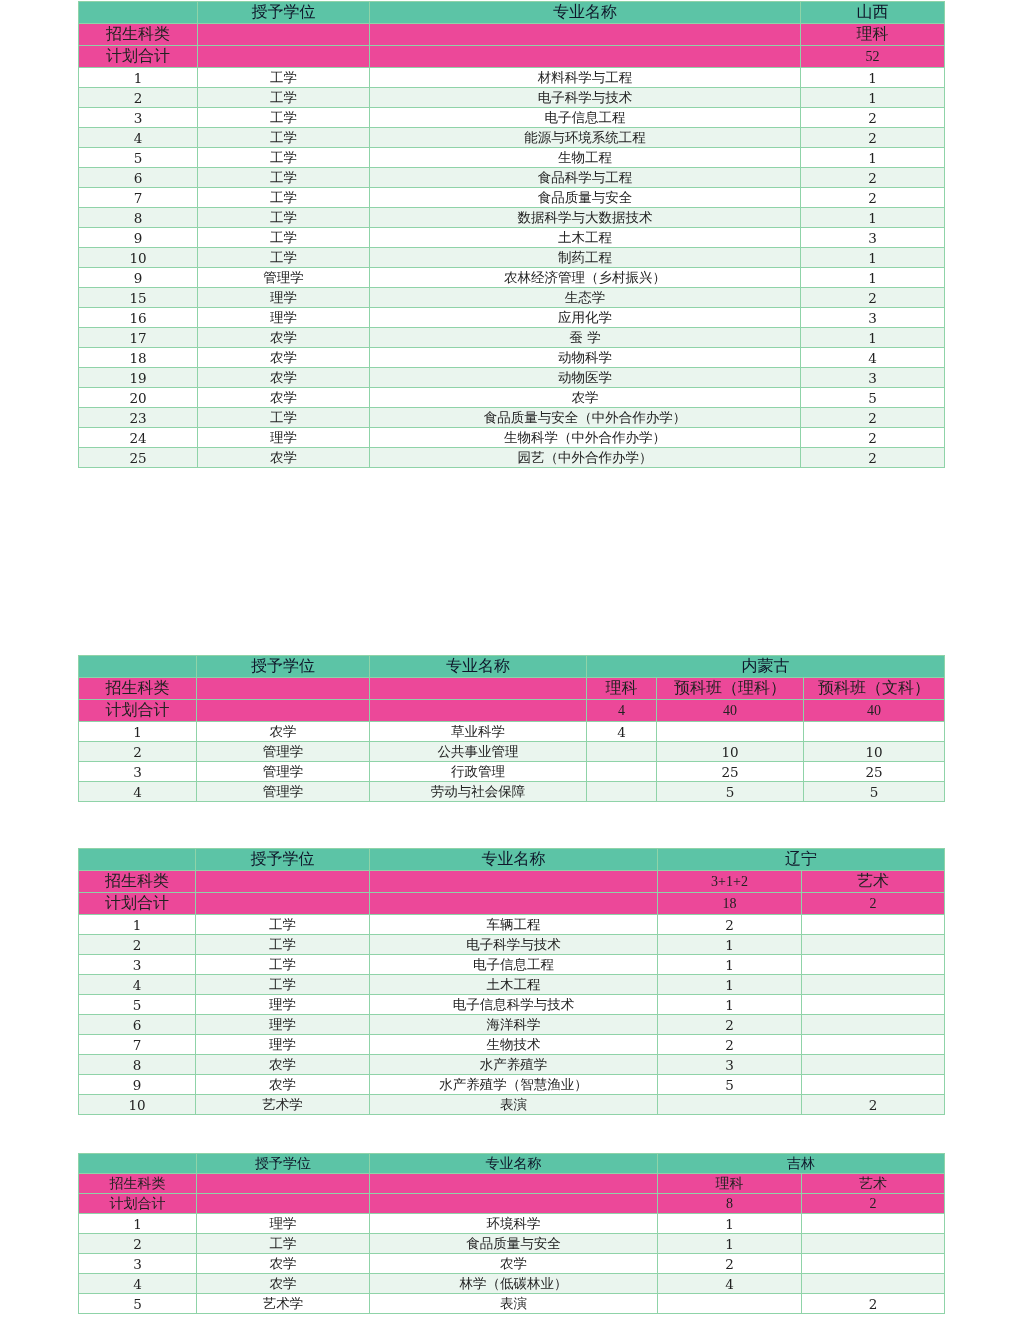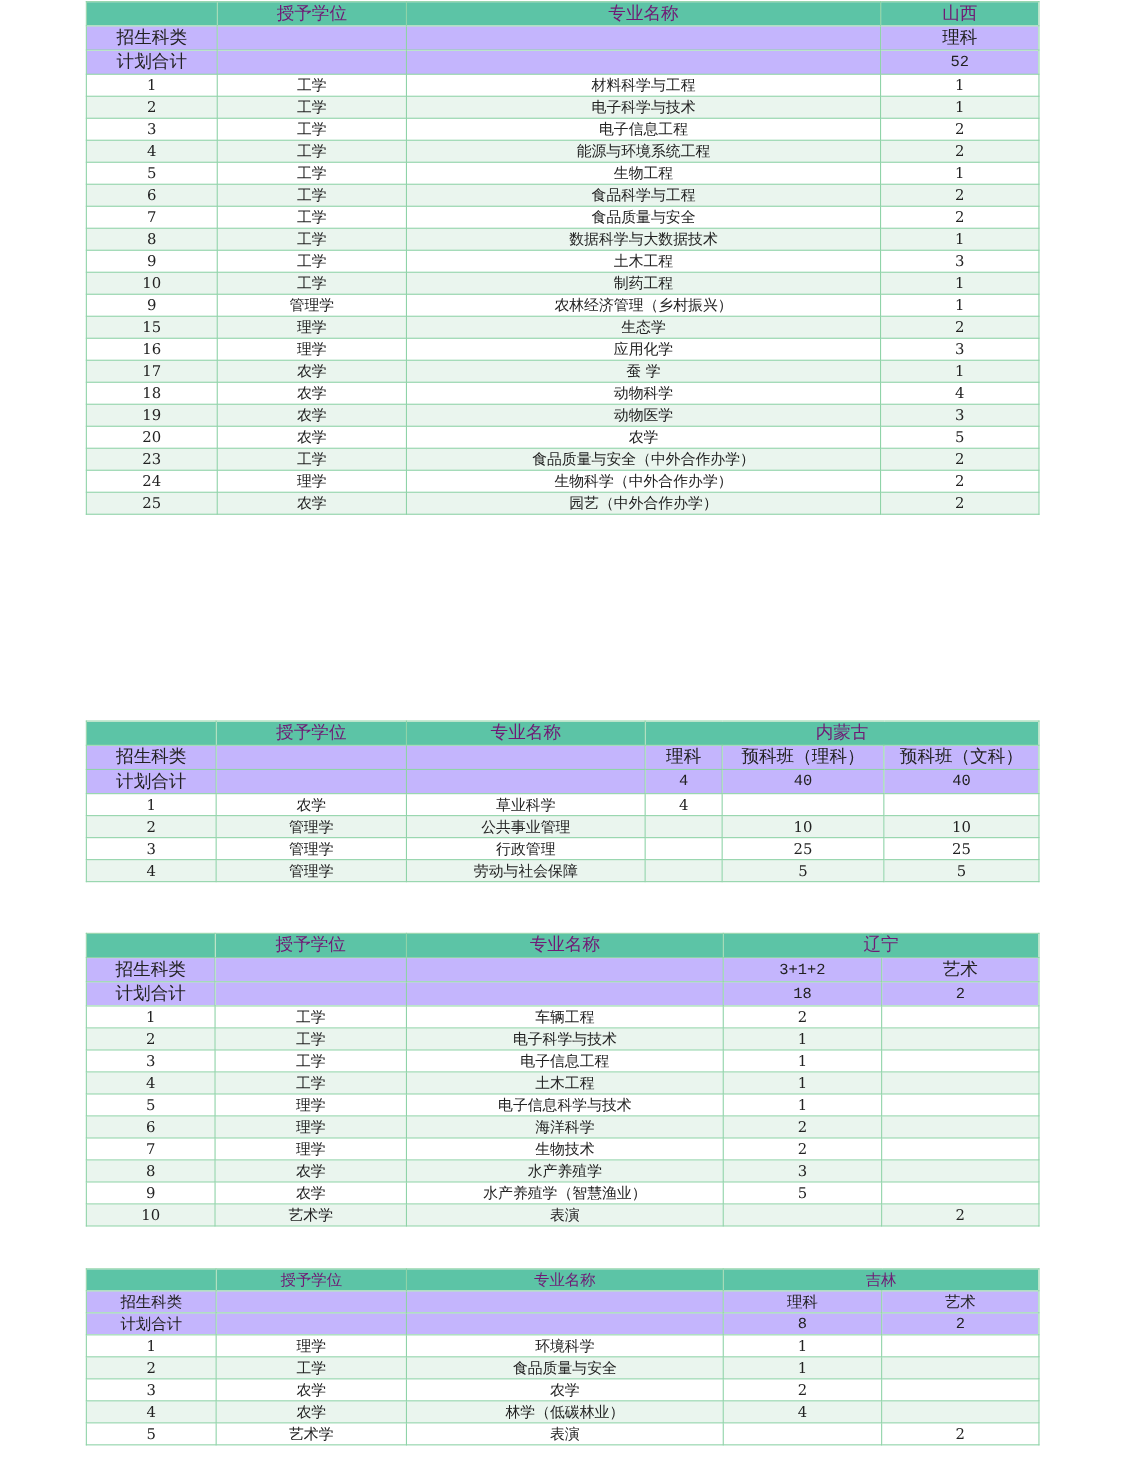--- a/index.html
+++ b/index.html
@@ -1,22 +1,22 @@
 <!DOCTYPE html>
 <html><head>
 <meta charset="utf-8">
 <style>
   html, body { margin: 0; padding: 0; background: #ffffff; }
   body { width: 1023px; height: 1328px; position: relative; overflow: hidden;
          font-family: "DejaVu Serif", "Liberation Serif", serif; color: #222; }
   table.plan { position: absolute; left: 78px; width: 866px; border-collapse: collapse; table-layout: fixed; }
   table.plan td { border: 1px solid #8fd3a8; text-align: center; padding: 0; white-space: nowrap; overflow: hidden; }
-  tr.hdr td { background: #5cc4a6; font-family: "DejaVu Sans", "Liberation Sans", sans-serif; font-size: 16px; color: #701a75; }
-  tr.sub td { background: #c4b5fd; font-family: "DejaVu Sans", "Liberation Sans", sans-serif; font-size: 16px; }
-  tr.sub td.num { font-family: Liberation Mono, monospace; font-size: 14px; margin-left: 28px; }
+  tr.hdr td { background: #5cc4a6; font-family: "DejaVu Sans", "Liberation Sans", sans-serif; font-size: 16px; color: #0f172a; }
+  tr.sub td { background: #ec4899; font-family: "DejaVu Sans", "Liberation Sans", sans-serif; font-size: 16px; }
+  tr.sub td.num { font-family: Liberation Serif, serif; font-size: 14px; margin-left: 28px; }
   tr.row td { font-size: 13.5px; }
   tr.row:nth-child(odd) td { background: #eaf5ee; }
   tr.row:nth-child(even) td { background: #ffffff; }
   #t1 { top: 1px; }
   #t1 tr.hdr td, #t1 tr.sub td { height: 21px; }
   #t1 tr.row td { height: 19px; }
   #t2 { top: 655px; }
   #t2 tr.hdr td, #t2 tr.sub td { height: 21px; }
   #t2 tr.row td { height: 19px; }
   #t3 { top: 848px; }

